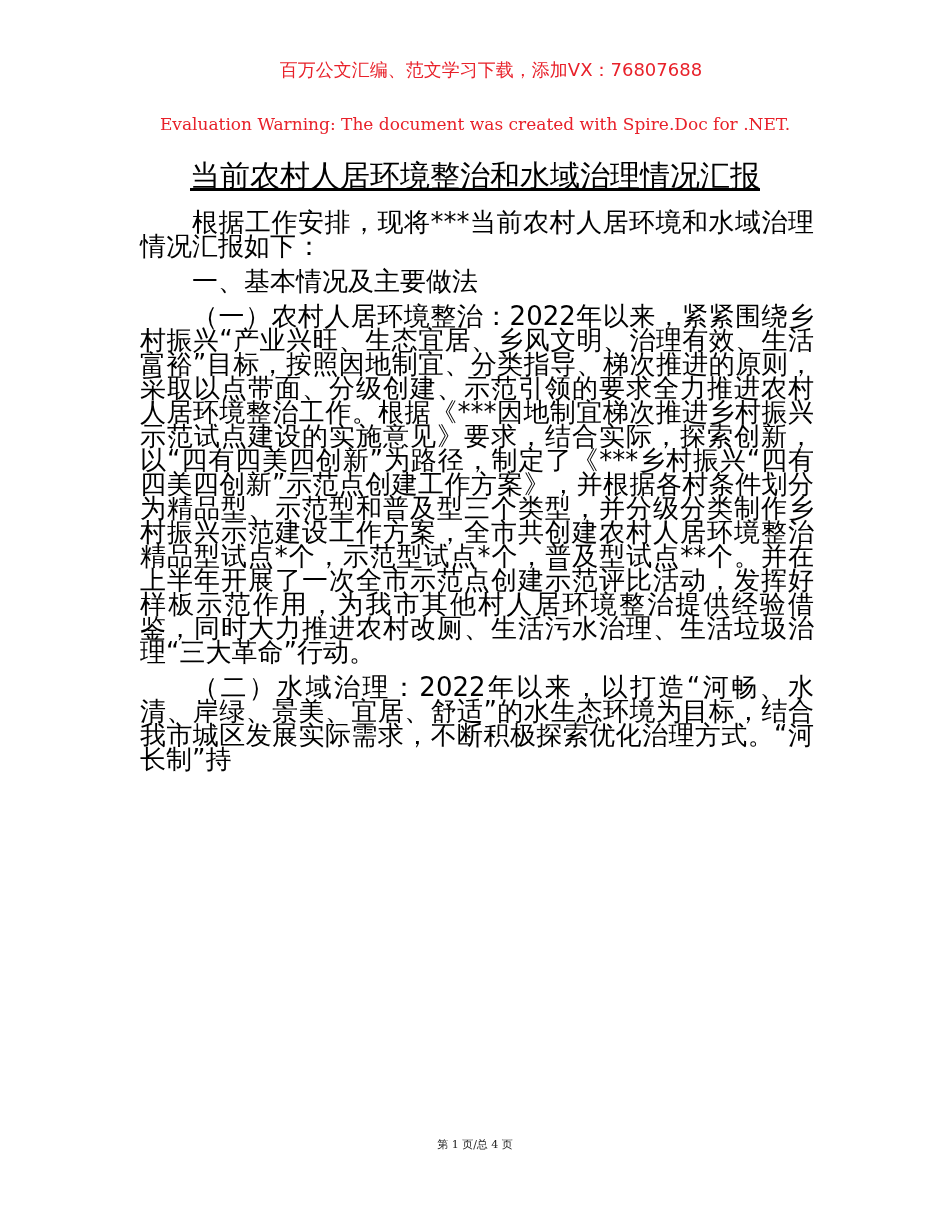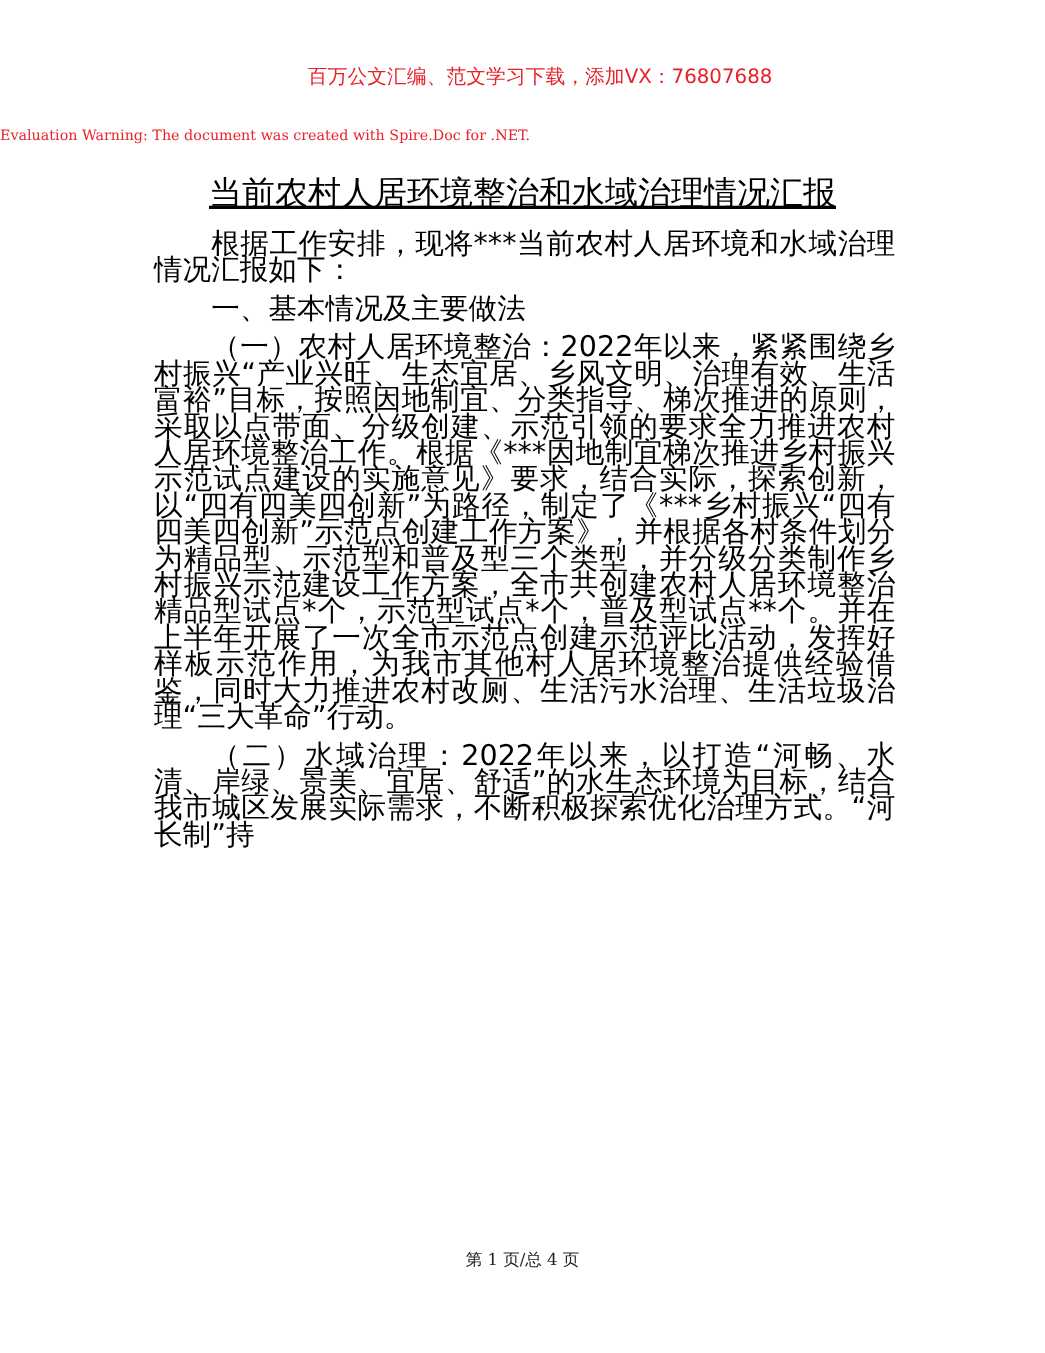--- a/index.html
+++ b/index.html
@@ -24,24 +24,24 @@
       color: #e8212a;
       font-size: 18px;
       line-height: 26px;
       letter-spacing: 0px;
     }
     .eval-warning {
       position: absolute;
       top: 114px;
       left: 0;
       width: 950px;
-      text-align: left;
+      text-align: center;
       color: #e8212a;
       font-family: "DejaVu Serif", serif;
-      font-size: 13px;
+      font-size: 17px;
       line-height: 20px;
     }
     .doc-title {
       position: absolute;
       top: 154px;
       left: 0;
       width: 950px;
       text-align: center;
       font-size: 30px;
       line-height: 44px;
@@ -73,21 +73,21 @@
     .content p.intro {
       margin-bottom: 11px;
     }
     .footer {
       position: absolute;
       top: 1135px;
       left: 0;
       width: 950px;
       text-align: center;
       font-family: "DejaVu Serif", serif;
-      font-size: 15px;
+      font-size: 11px;
       line-height: 20px;
       color: #222;
     }
   </style>
 </head>
 <body>
 
 <div class="header-banner">百万公文汇编、范文学习下载，添加VX：76807688</div>
 
 <div class="eval-warning">Evaluation Warning: The document was created with Spire.Doc for .NET.</div>

